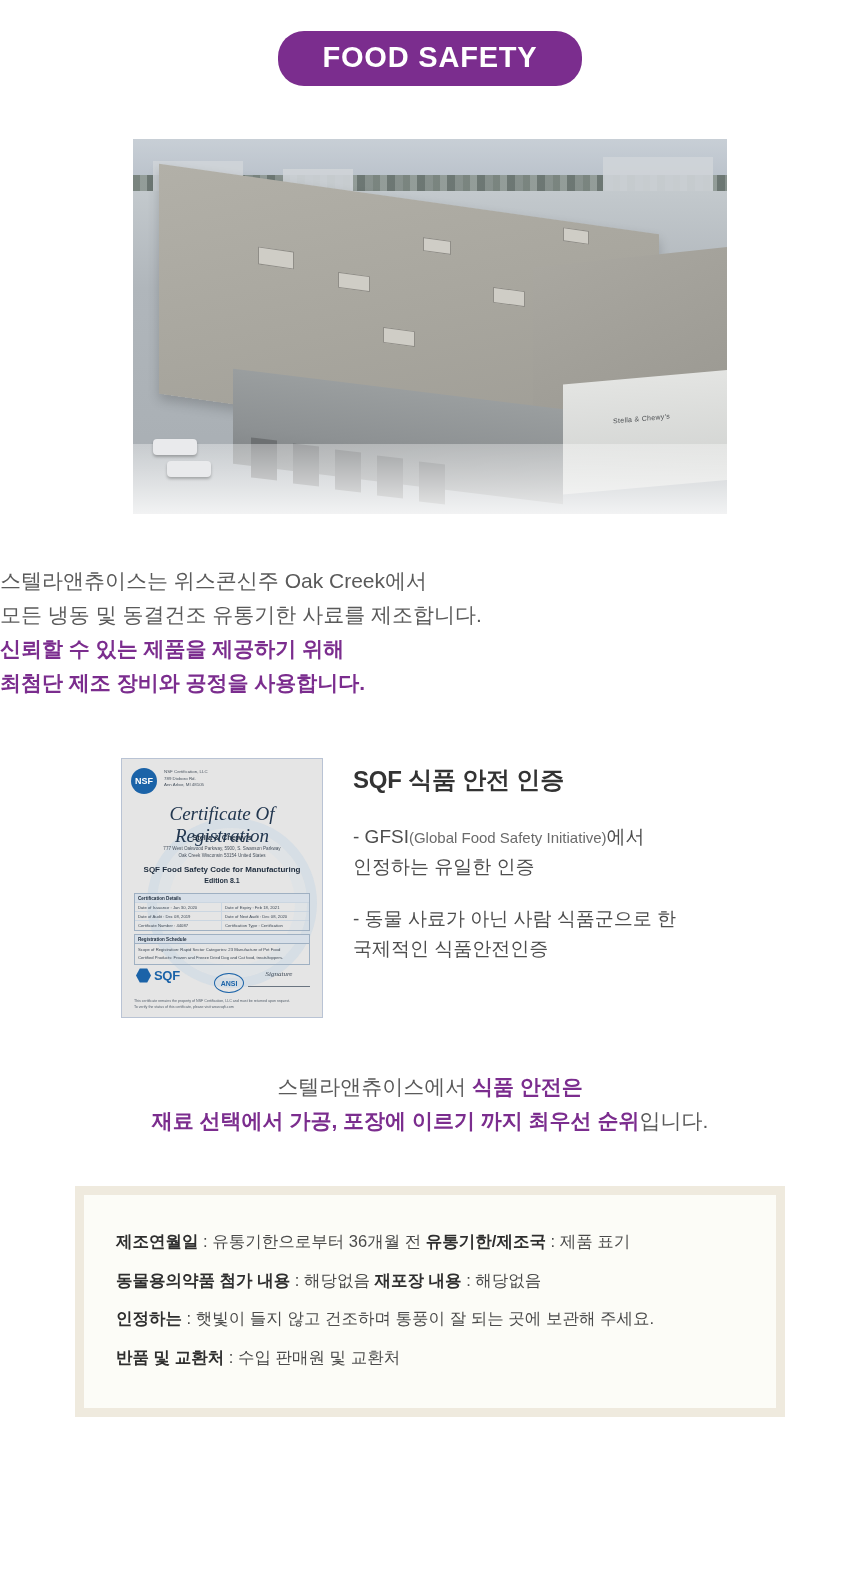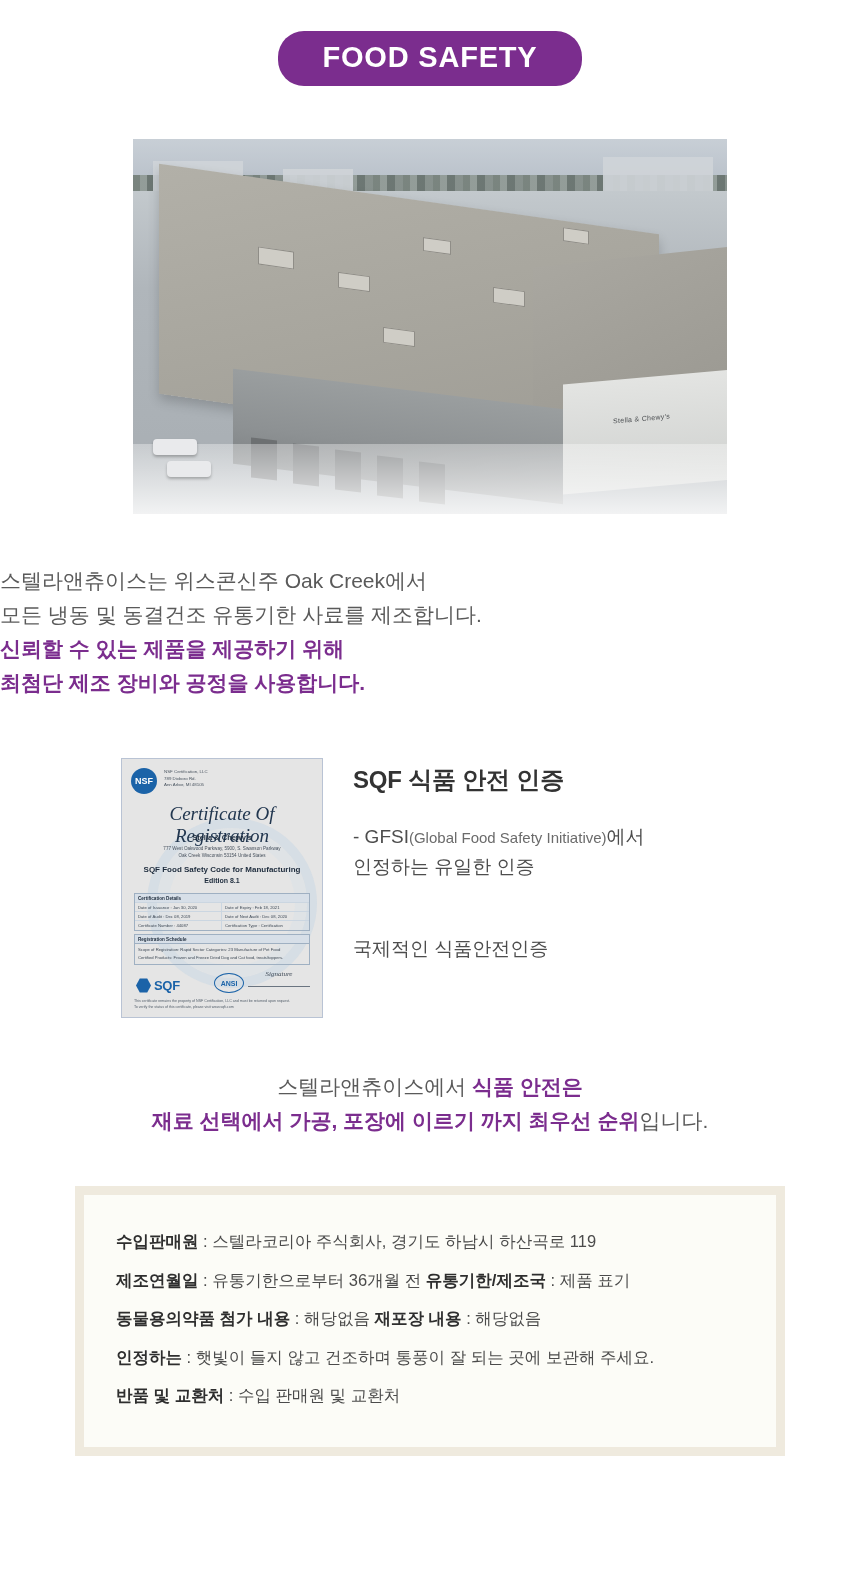--- a/index.html
+++ b/index.html
@@ -279,21 +279,21 @@
     border: .5px solid #9fb0c2;
     border-top: none;
     font-size: 4.2px;
     color: #3d4855;
     line-height: 1.8;
     padding: 3px;
     font-family: "Liberation Sans", sans-serif;
   }
   .cert .sqf-logo {
     position: absolute;
-    left: 14px; bottom: 24px;
+    left: 14px; bottom: 34px;
     display: flex; align-items: center; gap: 3px;
   }
   .cert .sqf-hex {
     width: 15px; height: 15px;
     background: #1b63a8;
     clip-path: polygon(25% 3%, 75% 3%, 100% 50%, 75% 97%, 25% 97%, 0% 50%);
   }
   .cert .sqf-word {
     font-size: 13px; font-weight: bold; color: #1b63a8;
     font-family: "Liberation Sans", sans-serif;
@@ -469,34 +469,33 @@
 To verify the status of this certificate, please visit www.sqfi.com</div>
     </div>
 
     <div class="sqf-text">
       <h3>SQF 식품 안전 인증</h3>
       <p>
         <span>- GFSI</span><span class="small">(Global Food Safety Initiative)</span><span>에서</span><br>
         <span>인정하는 유일한 인증</span>
       </p>
       <p>
-        <br>
+        <span>- 동물 사료가 아닌 사람 식품군으로 한</span><br>
         <span>국제적인 식품안전인증</span>
       </p>
     </div>
   </div>
 
   <div class="para2">
     <span class="line"><span>스텔라앤츄이스에서 </span><span class="hl">식품 안전은</span></span>
     <span class="line"><span class="hl">재료 선택에서 가공, 포장에 이르기 까지 최우선 순위</span><span>입니다.</span></span>
   </div>
 
   <div class="infobox-wrap">
     <div class="infobox">
-      <div class="row" id="info-row-0"><span class="k">수입판매원</span><span> : 스텔라코리아 주식회사, 경기도 하남시 하산곡로 119</span></div>
       <div class="row" id="info-row-1"><span class="k">제조연월일</span><span> : 유통기한으로부터 36개월 전 </span><span class="k">유통기한/제조국</span><span> : 제품 표기</span></div>
       <div class="row" id="info-row-2"><span class="k">동물용의약품 첨가 내용</span><span> : 해당없음 </span><span class="k">재포장 내용</span><span> : 해당없음</span></div>
       <div class="row" id="info-row-3"><span class="k">인정하는</span><span> : 햇빛이 들지 않고 건조하며 통풍이 잘 되는 곳에 보관해 주세요.</span></div>
       <div class="row" id="info-row-4"><span class="k">반품 및 교환처</span><span> : 수입 판매원 및 교환처</span></div>
     </div>
   </div>
 
 </div>
 
 </body></html>

